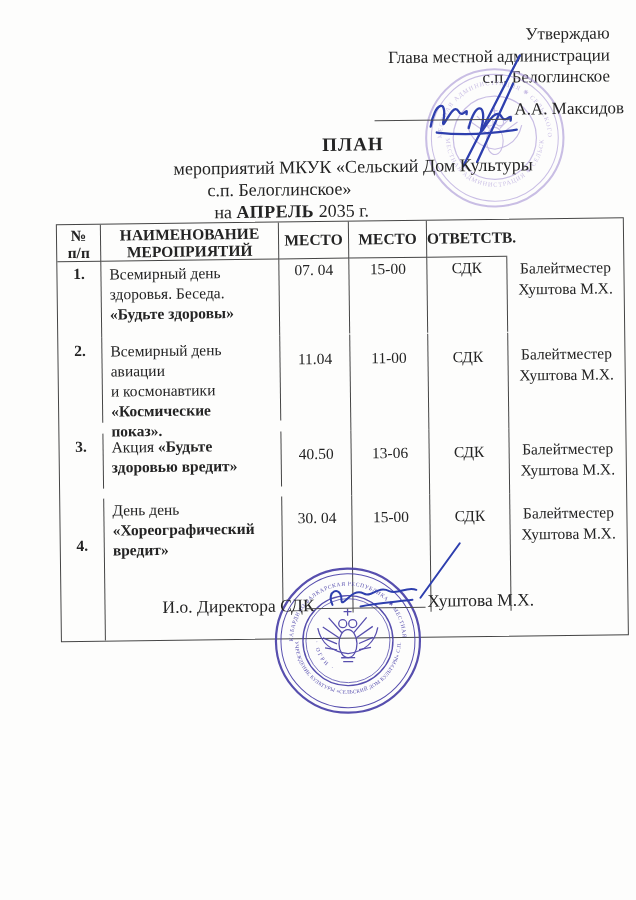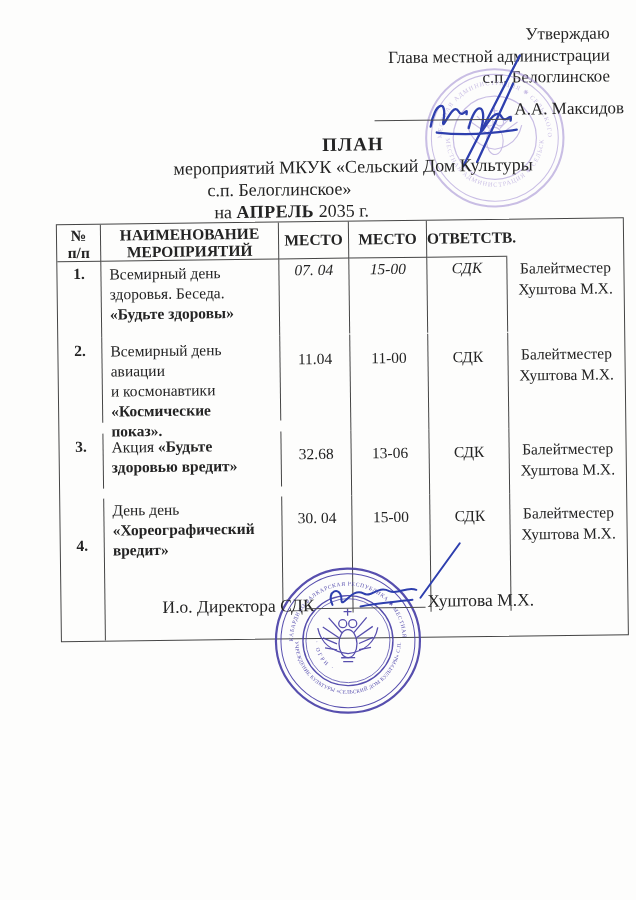--- a/index.html
+++ b/index.html
@@ -57,21 +57,21 @@
   .cell-num{font-weight:bold;text-align:center;}
   .cell-name{padding-left:8px;line-height:20px;}
   .cell-date,.cell-time,.cell-place{text-align:center;}
   .cell-resp{text-align:center;line-height:21px;}
   
   .r1 .cell{height:73px;}  .r2 .cell{height:81px;}  .r3 .cell{height:51px;}  .r4 .cell{height:104px;}
   .r1 .cell-num{padding-top:3px;}  .r2 .cell-num{padding-top:4px;}
   .r3 .cell-num{padding-top:4px;}  .r4 .cell-num{padding-top:38px;}
   .r1 .cell-name{padding-top:3px;} .r2 .cell-name{padding-top:4px;}
   .r3 .cell-name{padding-top:4px;} .r4 .cell-name{padding-top:2px;}
-  .r1 .cell-date,.r1 .cell-time,.r1 .cell-place{padding-top:2px;font-style:italic;}
+  .r1 .cell-date,.r1 .cell-time,.r1 .cell-place{padding-top:2px;}
   .r2 .cell-date,.r2 .cell-time,.r2 .cell-place{padding-top:15px;}
   .r3 .cell-date,.r3 .cell-time,.r3 .cell-place{padding-top:14px;}
   .r4 .cell-date,.r4 .cell-time,.r4 .cell-place{padding-top:13px;}
   .r1 .cell-resp{padding-top:1px;} .r2 .cell-resp{padding-top:11px;}
   .r3 .cell-resp{padding-top:10px;} .r4 .cell-resp{padding-top:9px;}
   .bold-seg{font-weight:bold;}
   
   .footer-line-left{position:absolute;left:160px;top:595px;font-size:17.5px;white-space:nowrap;}
   .footer-line-right{position:absolute;left:425px;top:592px;font-size:17.5px;white-space:nowrap;}
   .footer-sigline{position:absolute;left:303px;top:608px;width:120px;border-bottom:1px solid #4a4a4a;}
@@ -176,21 +176,21 @@
             <div><span>и космонавтики</span></div>
             <div><span class="bold-seg">«Космические</span></div>
             <div><span class="bold-seg">показ».</span></div>
           </div><div class="cell cell-date r2">11.04</div><div class="cell cell-time r2">11-00</div><div class="cell cell-place r2">СДК</div><div class="cell cell-resp r2">
             <div>Балейтместер</div>
             <div>Хуштова М.Х.</div>
           </div></div>
         <div class="r3" style="display: contents;"><div class="cell cell-num r3">3.</div><div class="cell cell-name r3">
             <div><span>Акция </span><span class="bold-seg">«Будьте</span></div>
             <div><span class="bold-seg">здоровью вредит»</span></div>
-          </div><div class="cell cell-date r3">32.68</div><div class="cell cell-time r3">13-06</div><div class="cell cell-place r3">СДК</div><div class="cell cell-resp r3">
+          </div><div class="cell cell-date r3">40.50</div><div class="cell cell-time r3">13-06</div><div class="cell cell-place r3">СДК</div><div class="cell cell-resp r3">
             <div>Балейтместер</div>
             <div>Хуштова М.Х.</div>
           </div></div>
         <div class="r4" style="display: contents;"><div class="cell cell-num r4">4.</div><div class="cell cell-name r4">
             <div><span>День день</span></div>
             <div><span class="bold-seg">«Хореографический</span></div>
             <div><span class="bold-seg">вредит»</span></div>
           </div><div class="cell cell-date r4">30. 04</div><div class="cell cell-time r4">15-00</div><div class="cell cell-place r4">СДК</div><div class="cell cell-resp r4">
             <div>Балейтместер</div>
             <div>Хуштова М.Х.</div>

